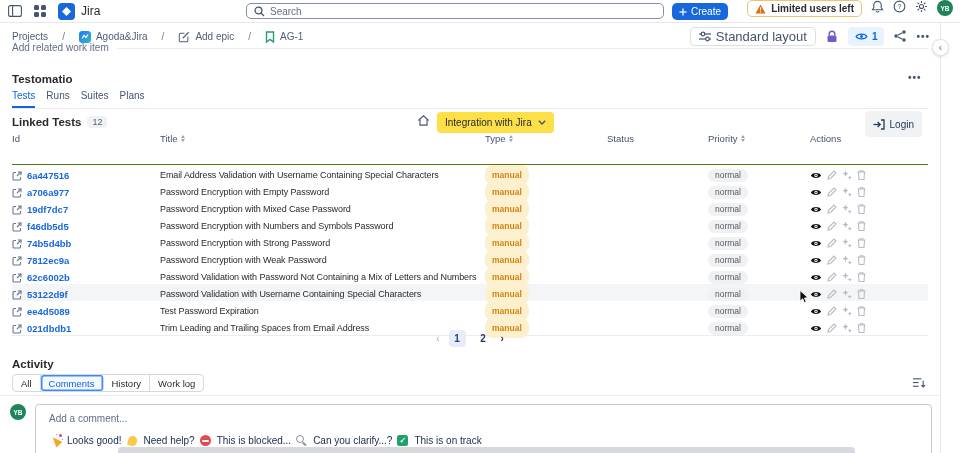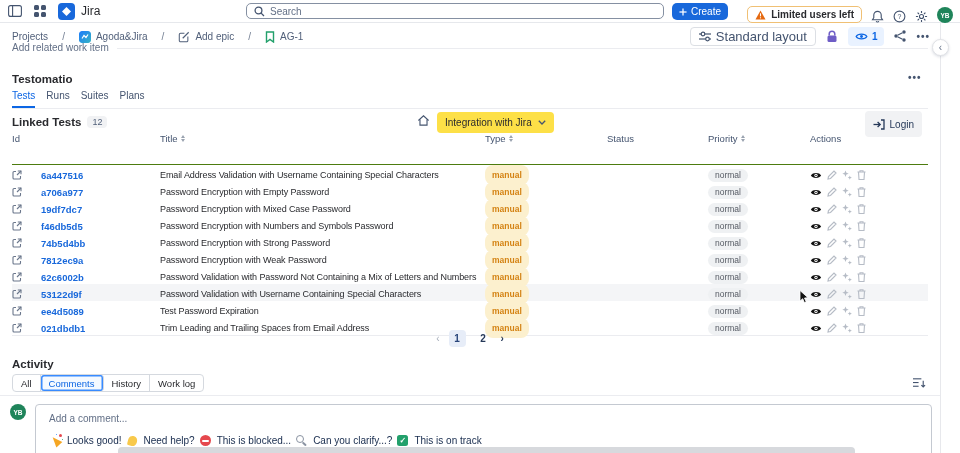--- a/index.html
+++ b/index.html
@@ -22,21 +22,21 @@
   .app-name { font-weight:normal; font-size:12px; color:#292A2E; }
   .search-box { position:absolute; left:246px; top:3px; width:418px; height:16px;
                 border:1px solid #8590A2; border-radius:5px; display:flex; align-items:center;
                 gap:5px; padding:0 7px; background:#fff; }
   .search-box input { border:none; outline:none; flex:1; font-size:10px; color:#626F86;
                       font-family:inherit; background:transparent; padding:0; }
   .search-box input::placeholder { color:#626F86; }
   .create-btn { position:absolute; left:672px; top:3px; height:17px; padding:0 7px;
                 background:#1868DB; color:#fff; border:none; border-radius:5px; font-size:10px;
                 display:flex; align-items:center; gap:4px; font-family:inherit; font-weight:500; cursor:pointer; }
-  .tb-right { position:absolute; right:7px; top:0; height:23px; display:flex; align-items:flex-end; gap:9px; }
+  .tb-right { position:absolute; right:7px; top:0; height:23px; display:flex; align-items:flex-start; gap:9px; }
   .warning-btn { height:17px; border:1px solid #F0C074; background:#fff; border-radius:5px;
                  display:flex; align-items:center; gap:5px; padding:0 7px; font-size:10px;
                  color:#292A2E; font-weight:600; cursor:pointer; }
   .avatar { width:16px; height:16px; border-radius:50%; background:#1F845A; color:#fff;
             font-size:6.5px; font-weight:bold; display:flex; align-items:center; justify-content:center; cursor:pointer; }
 
   
   .crumb-row { position:absolute; top:23px; left:0; width:740px; height:27px; display:flex;
                align-items:center; padding-left:12px; gap:14px; color:#505F79; }
   .crumb { display:flex; align-items:center; gap:5px; font-size:10px; color:#505F79; cursor:pointer; }
@@ -90,21 +90,21 @@
   .thead, .trow { display:grid; grid-template-columns:148px 325px 122px 101px 102px 1fr; align-items:center; }
   .thead { padding-bottom:20px; border-bottom:1px solid #4d7c0f; color:#44546F; font-size:9.5px; }
   .th { display:flex; align-items:center; gap:3px; }
   .sort { display:inline-flex; flex-direction:column; gap:1px; }
   .sort i { width:0; height:0; border-left:2.5px solid transparent; border-right:2.5px solid transparent; }
   .sort .up { border-bottom:3px solid #9AA3B0; }
   .sort .down { border-top:3px solid #9AA3B0; }
   .tbody { border-bottom:1px solid #EBECF0; }
   .trow { height:17px; font-size:9px; }
   .trow.highlight { background:#F4F5F7; }
-  .cell-id { display:flex; align-items:center; gap:19px; color:#1868DB; font-weight:bold; font-size:9.5px; }
+  .cell-id { display:flex; align-items:flex-end; gap:5px; color:#1868DB; font-weight:bold; font-size:9.5px; }
   .cell-id .id-link { cursor:pointer; }
   .cell-title { color:#292A2E; letter-spacing:-0.1px; overflow:hidden; white-space:nowrap; }
   .badge-manual { display:inline-block; background:#FCF0CE; color:#D48314; border-radius:8px;
                   padding:5px 7px; font-size:8.5px; font-weight:600; }
   .dot { width:6px; height:6px; border-radius:50%; background:#3DC794; margin-left:2px; }
   .pill-normal { display:inline-block; background:#EFF1F3; color:#565B64; border-radius:8px;
                  padding:1.5px 7px; font-size:8.5px; }
   .cell-actions { display:flex; align-items:center; gap:5px; position:relative; }
   .cursor-icon { display:none; position:absolute; left:-11px; top:1px; z-index:3; }
   .trow.highlight .cursor-icon { display:block; }

